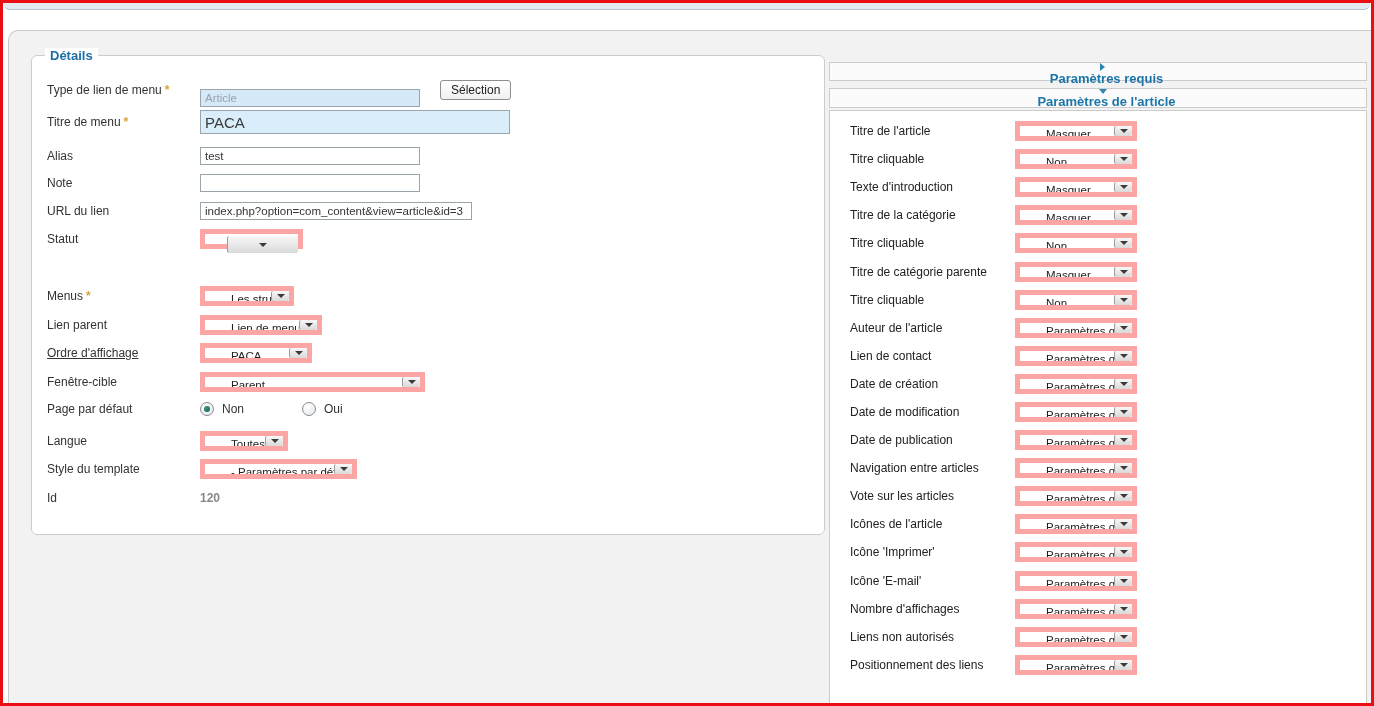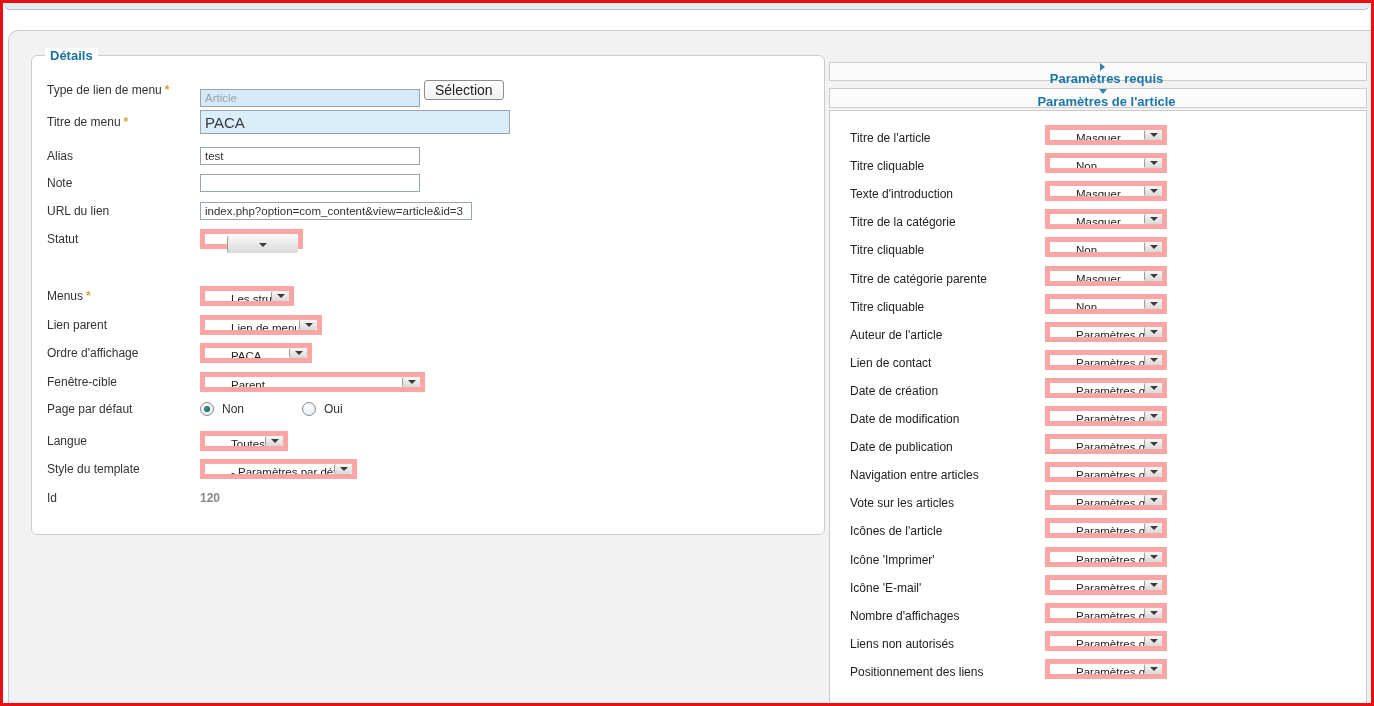--- a/index.html
+++ b/index.html
@@ -38,23 +38,23 @@
   .frow{position:absolute;left:15px;right:8px;height:20px;display:flex;align-items:center;}
   .frow .flabel{width:153px;flex:0 0 153px;color:#333;}
   .req{color:#d9a238;font-weight:bold;margin-left:3px;}
   .tin{
     height:16px;border:1px solid #9aa4ab;background:#fff;box-sizing:content-box;
     font-family:"Liberation Sans",sans-serif;font-size:11.5px;color:#333;padding:0 4px;
   }
   .tin.blue-ro{background:#d6e9f8;color:#98a2aa;}
   .tin.big{height:22px;font-size:15px;background:#d9edfb;color:#3a3a3a;}
   .btn{
-    height:20px;margin-left:4px;padding:0 10px;background:linear-gradient(#ffffff,#f0f0f0);
+    height:20px;margin-left:20px;padding:0 10px;background:linear-gradient(#ffffff,#f0f0f0);
     border:1px solid #8e8e8e;border-radius:3px;font-family:"Liberation Sans",sans-serif;
-    font-size:14px;color:#222;
+    font-size:12px;color:#222;
   }
   
   .sel{
     height:20px;border:5px solid #fca5a5;background:#fff;display:inline-flex;
     align-items:stretch;box-sizing:border-box;cursor:default;padding-left:22px;
   }
   .sel .st{flex:1;font-size:11.5px;padding:2px 4px 0 4px;white-space:nowrap;overflow:hidden;color:#222;}
   .sel .sb{
     flex:0 0 17px;border-left:1px solid #9b9b9b;border-radius:2px;
     background:linear-gradient(#f8f8f8,#d9d9d9);
@@ -81,21 +81,21 @@
   }
   .phead .ptitle{color:#1b75a8;font-weight:bold;font-size:13px;margin-left:8px;}
   .tri-right{width:0;height:0;border-top:4px solid transparent;border-bottom:4px solid transparent;border-left:5px solid #2f86b5;}
   .tri-down{width:0;height:0;border-left:4px solid transparent;border-right:4px solid transparent;border-top:5px solid #2f86b5;}
   .phead.h2{position:absolute;top:26px;left:0;right:0;height:20px;}
   .phead.h1{position:absolute;top:0;left:0;right:0;}
   .pbody{
     position:absolute;top:48px;bottom:0;left:0;right:0;background:#ffffff;
     border:1px solid #cccccc;border-bottom:none;box-sizing:border-box;padding-top:6px;
   }
-  .prow{height:28.1px;display:flex;align-items:flex-end;padding-left:20px;gap:30px;}
+  .prow{height:28.1px;display:flex;align-items:center;padding-left:20px;}
   .prow .plabel{width:165px;flex:0 0 165px;color:#222;}
   .sel.fixed{width:122px;}
 </style>
 </head>
 <body>
 
 <div class="top-strip"></div>
 
 <div class="main-box">
 
@@ -152,21 +152,21 @@
     <div class="frow" style="top:259px;">
       <span class="flabel">Lien parent</span>
       <span class="sel" style="width:122px;">
         <span class="st">Lien de menu racine</span>
         <span class="sb">
             <span class="arr-down"></span>
           </span>
       </span>
     </div>
 
-    <div class="frow" style="top:287px;">
+    <div class="frow" style="top:287px;text-decoration:underline;">
       <span class="flabel">Ordre d'affichage</span>
       <span class="sel" style="width:112px;">
         <span class="st">PACA</span>
         <span class="sb">
             <span class="arr-down"></span>
           </span>
       </span>
     </div>
 
     <div class="frow" style="top:316px;">

